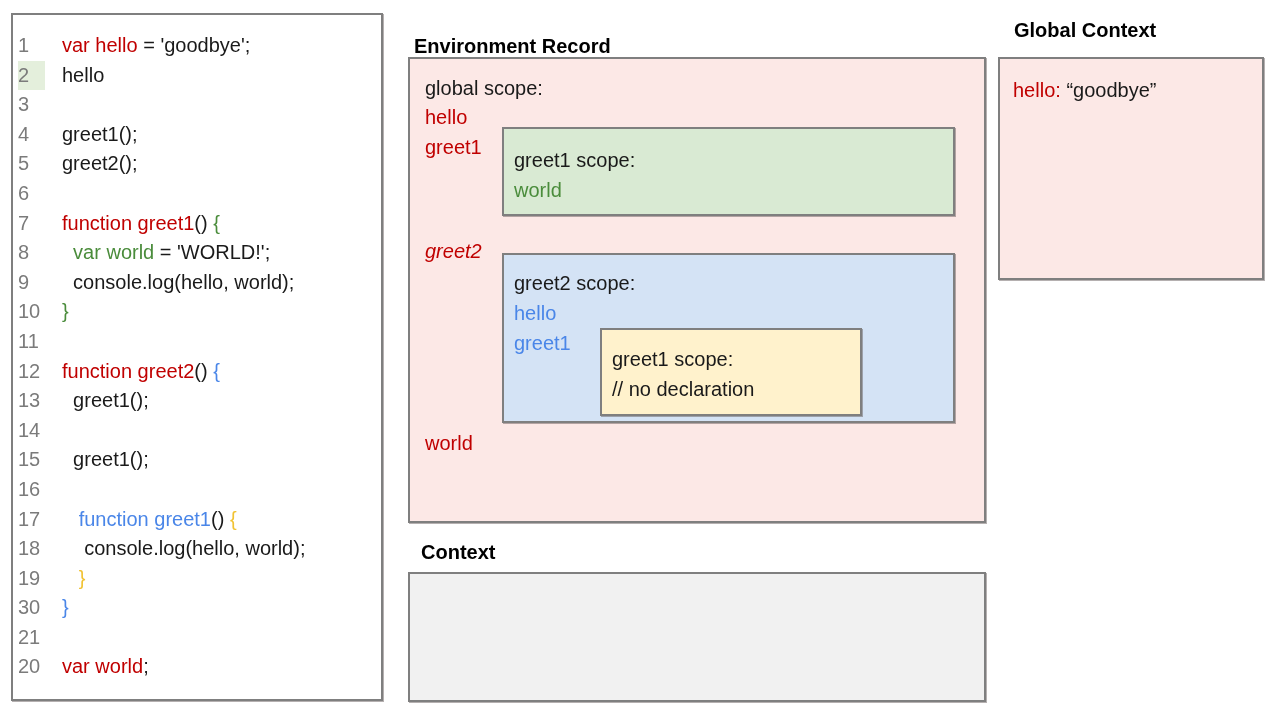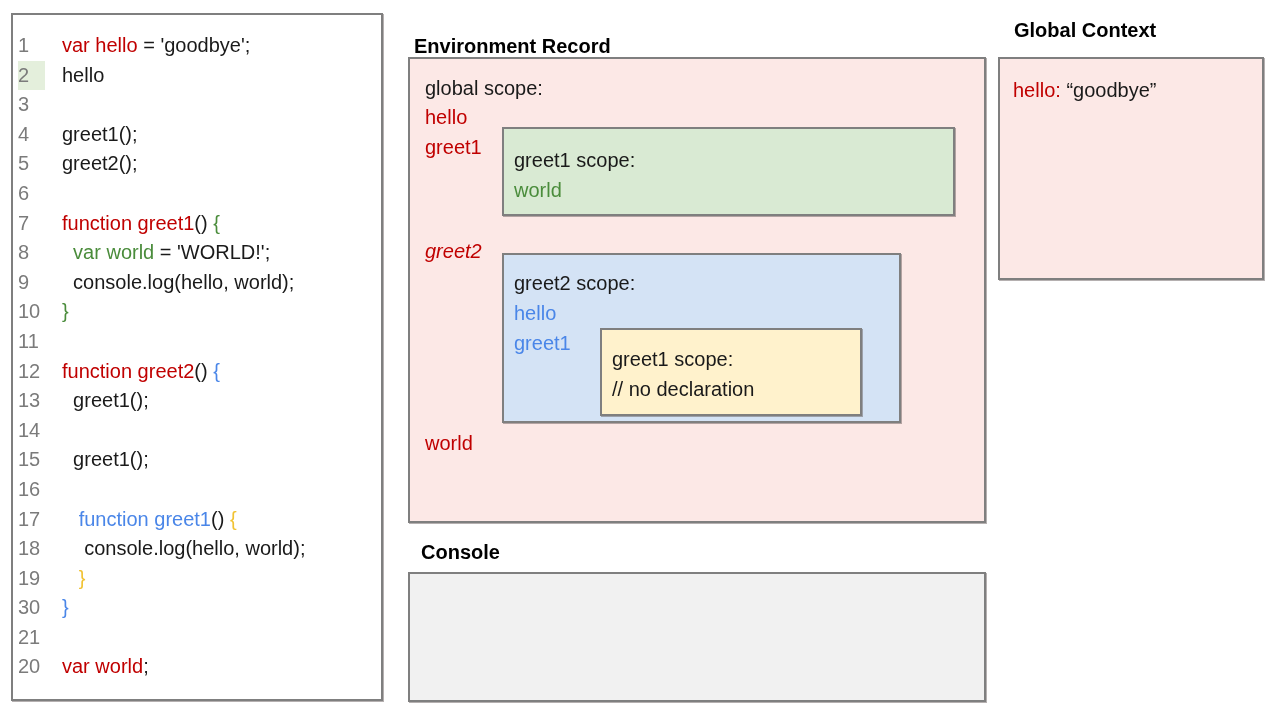--- a/index.html
+++ b/index.html
@@ -64,21 +64,21 @@
   .blue-label { color: var(--tok-blue); }
   .green-label { color: var(--tok-green); }
 
   #green-box {
     left: 92px; top: 68px; width: 453px; height: 89px;
     background: var(--box-green);
     padding: 16px 0 0 10px;
     line-height: 30px; font-size: 20px;
   }
   #blue-box {
-    left: 92px; top: 194px; width: 399px; height: 170px;
+    left: 92px; top: 194px; width: 453px; height: 170px;
     background: var(--box-blue);
     padding: 13px 0 0 10px;
     line-height: 30px; font-size: 20px;
   }
   #yellow-box {
     left: 96px; top: 73px; width: 262px; height: 88px;
     background: var(--box-yellow);
     padding: 14px 0 0 10px;
     line-height: 30px; font-size: 20px;
   }
@@ -157,15 +157,15 @@
 
 <div id="gc-title" class="section-title">Global Context</div>
 
 <div id="gc-box" class="box">
   <div>
     <span class="red-label">hello:</span>
     <span>“goodbye”</span>
   </div>
 </div>
 
-<div id="console-title" class="section-title">Console</div>
+<div id="console-title" class="section-title">Context</div>
 
 <div id="console-box" class="box"></div>
 
 </body></html>

